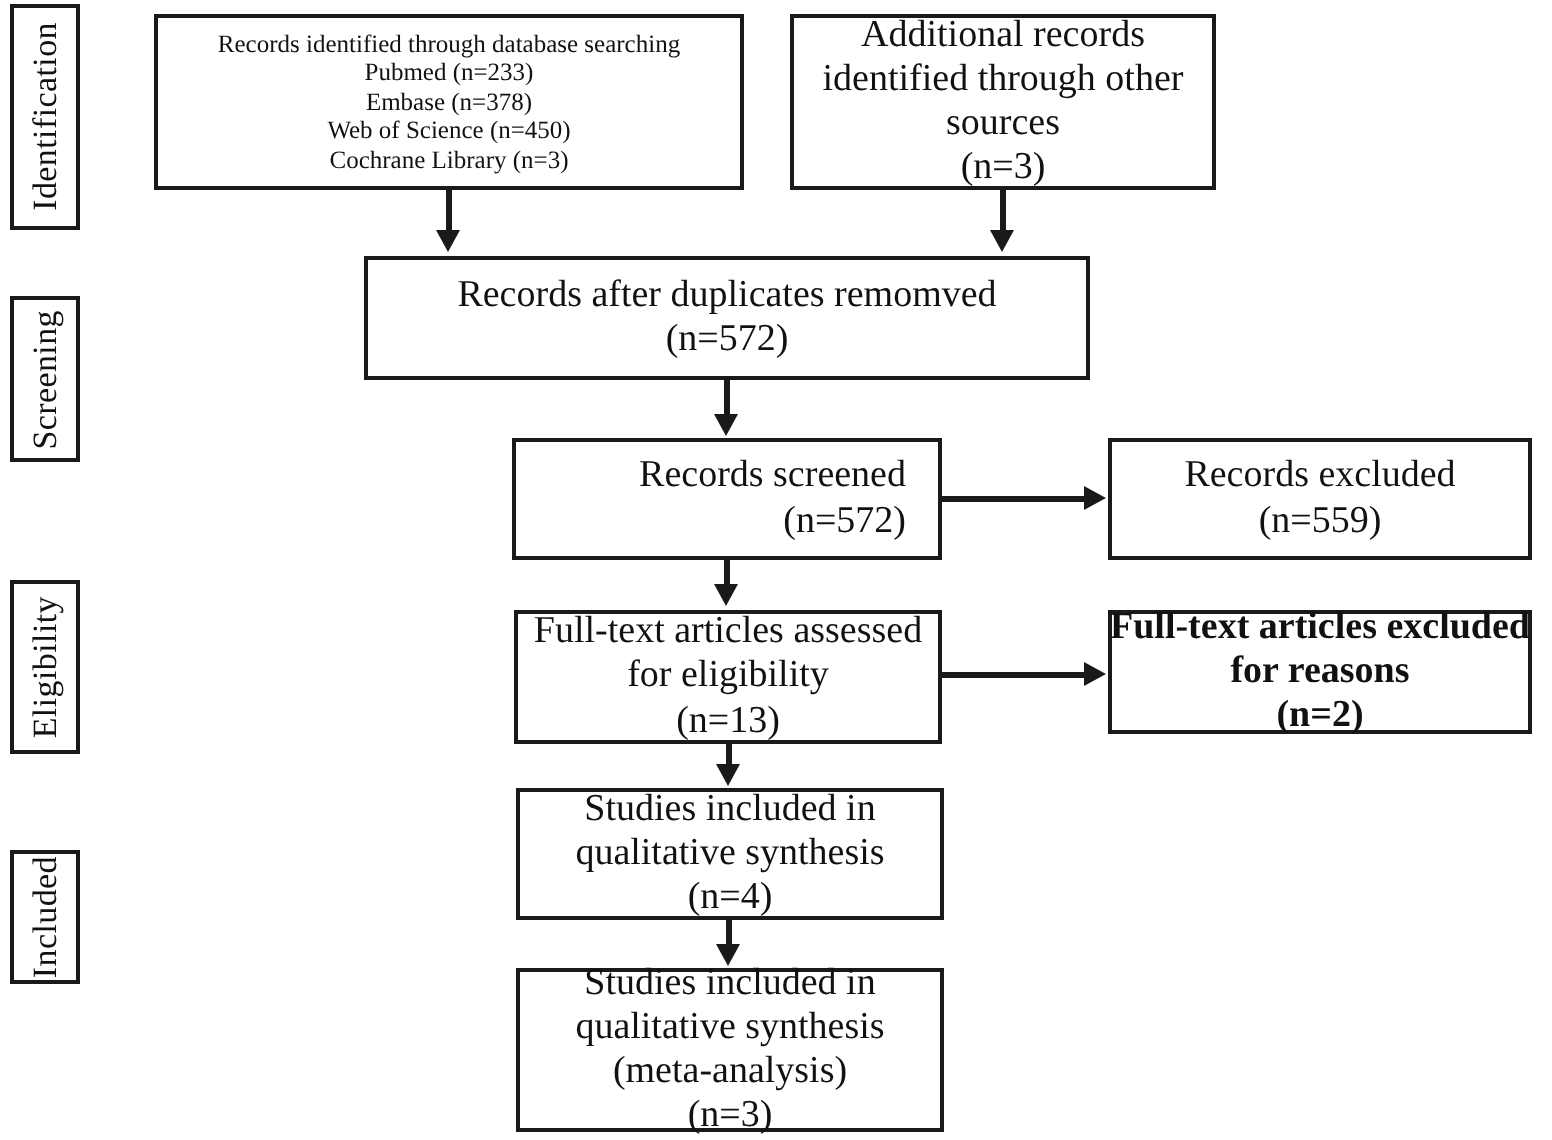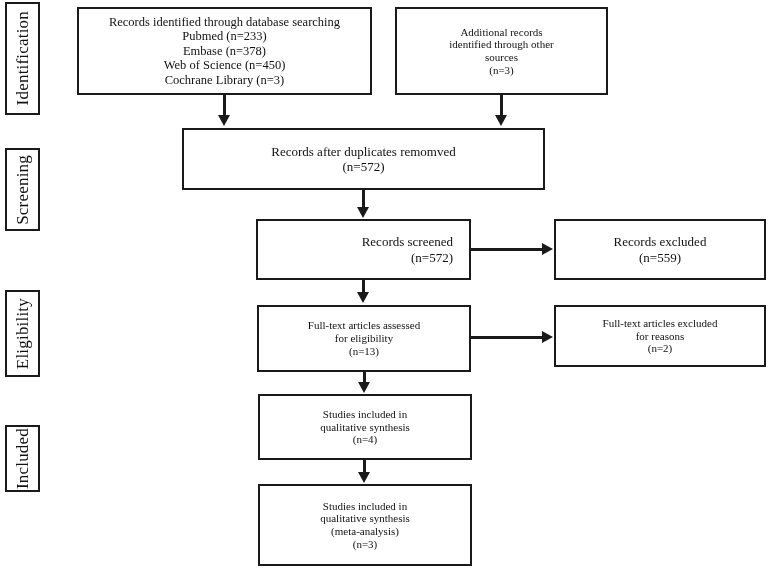--- a/index.html
+++ b/index.html
@@ -78,22 +78,22 @@
     position: absolute;
     width: 0;
     height: 0;
     border-top: 6px solid transparent;
     border-bottom: 6px solid transparent;
     border-left: 11px solid #1a1a1a;
   }
 
   
   .fs-small { font-size: 12.5px; }
-  .fs-mid   { font-size: 11px; }
-  .fs-big   { font-size: 13px; }
+  .fs-mid   { font-size: 19px; }
+  .fs-big   { font-size: 19px; }
 </style>
 </head>
 <body>
 
 <div id="canvas">
 
   <div class="stage" style="left:5px; top:2px; width:35px; height:113px;">
     <span class="vlabel">Identification</span>
   </div>
 
@@ -153,21 +153,21 @@
 
   <div class="vline" style="left:362px; top:280px; height:14px;"></div>
   <div class="arrow-down" style="left:357px; top:292px;"></div>
 
   <div class="box fs-mid" style="left:257px; top:305px; width:214px; height:67px;">
     <span class="line">Full-text articles assessed</span>
     <span class="line">for eligibility</span>
     <span class="line">(n=13)</span>
   </div>
 
-  <div class="box fs-mid" style="left:554px; top:305px; width:212px; height:62px;">
+  <div class="box fs-mid" style="left:554px; top:305px; width:212px; height:62px;font-weight:bold;">
     <span class="line">Full-text articles excluded</span>
     <span class="line">for reasons</span>
     <span class="line">(n=2)</span>
   </div>
 
   <div class="hline" style="left:471px; top:336px; width:72px;"></div>
   <div class="arrow-right" style="left:542px; top:331px;"></div>
 
   <div class="vline" style="left:363px; top:372px; height:12px;"></div>
   <div class="arrow-down" style="left:358px; top:382px;"></div>

